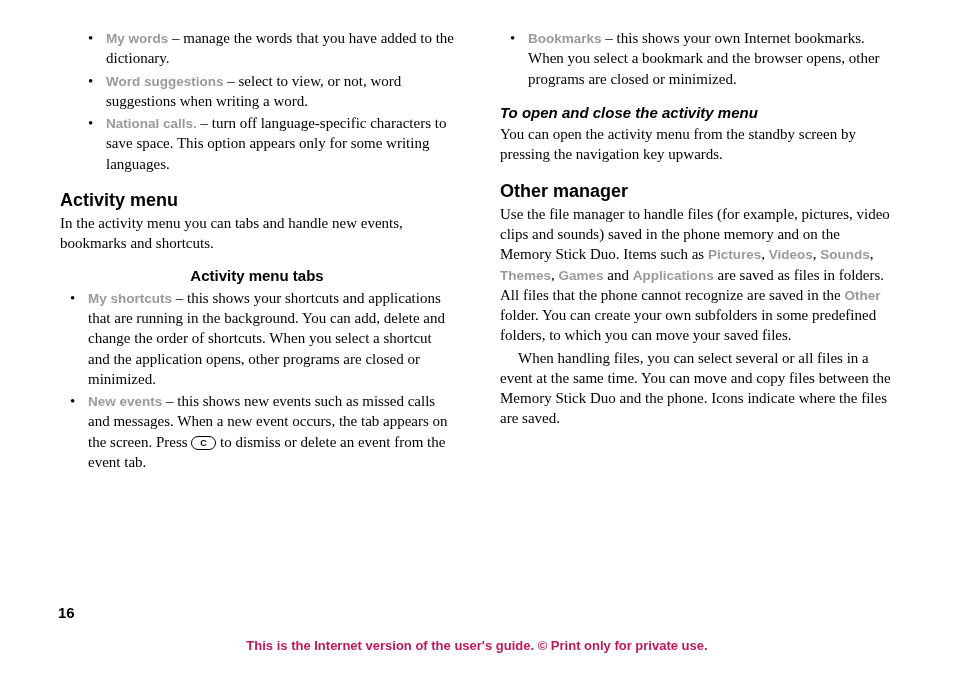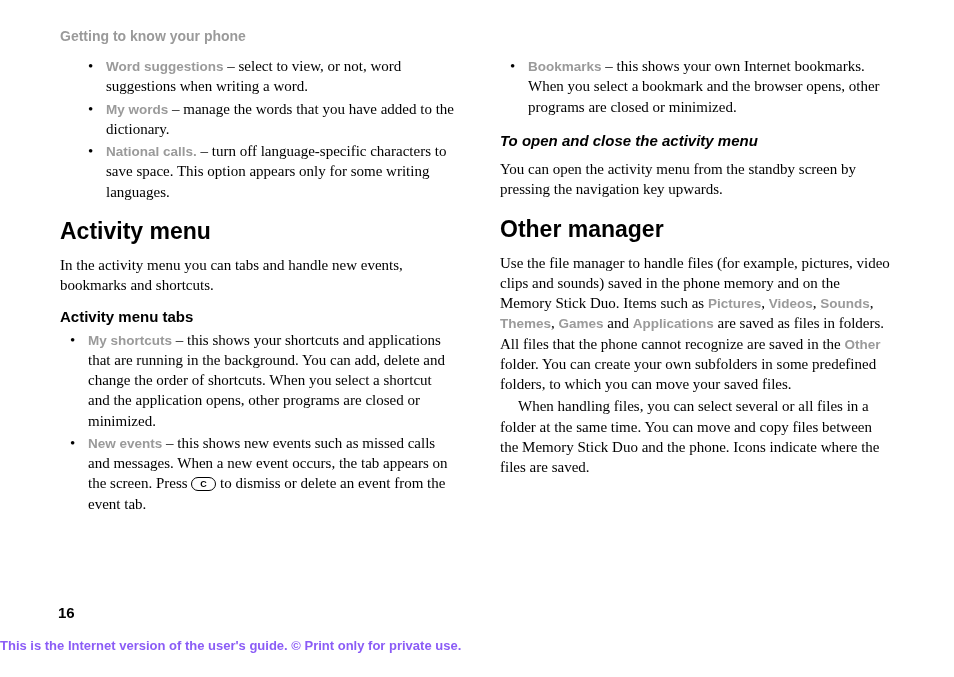--- a/index.html
+++ b/index.html
@@ -51,39 +51,40 @@
   }
   .opt {
     font-family: Arial, Helvetica, sans-serif;
     font-weight: bold;
     color: #9a9a9a;
     font-size: 13.5px;
   }
   h2.section {
     font-family: Arial, Helvetica, sans-serif;
     font-weight: 900;
-    font-size: 23px;
+    font-size: 18px;
     margin: 14px 0 0 0;
   }
   h3.subsection {
     font-family: Arial, Helvetica, sans-serif;
     font-weight: 900;
     font-style: normal;
     font-size: 15px;
     margin: 12px 0 2px 0;
+    text-align: center;
   }
   h3.italic {
     font-family: Arial, Helvetica, sans-serif;
     font-weight: 900;
     font-style: italic;
     font-size: 15px;
     margin: 4px 0 0 0;
   }
   p.body {
-    margin: 8px 0 2px 0;
+    margin: 1px 0 2px 0;
   }
   p.indent {
     text-indent: 18px;
     margin: 0;
   }
   .keycap {
     display: inline-block;
     border: 1.2px solid #000;
     border-radius: 10px;
     font-family: Arial, Helvetica, sans-serif;
@@ -100,42 +101,41 @@
     bottom: 56px;
     font-family: Arial, Helvetica, sans-serif;
     font-weight: 900;
     font-size: 15px;
   }
   .footer {
     position: absolute;
     bottom: 24px;
     left: 0;
     width: 100%;
-    text-align: left;
+    text-align: center;
     font-family: Arial, Helvetica, sans-serif;
     font-weight: bold;
     font-size: 13px;
-    color: #8b5cf6;
+    color: #be185d;
   }
 </style>
 </head>
 <body>
 
 <div class="page">
-  <div class="header">Getting to know your phone</div>
 
   <div class="columns">
 
     <div class="col">
       <ul class="bullets">
         <li>
-          <span class="opt">Word suggestions</span><span> – select to view, or not, word suggestions when writing a word.</span>
+          <span class="opt">My words</span><span> – manage the words that you have added to the dictionary.</span>
         </li>
         <li>
-          <span class="opt">My words</span><span> – manage the words that you have added to the dictionary.</span>
+          <span class="opt">Word suggestions</span><span> – select to view, or not, word suggestions when writing a word.</span>
         </li>
         <li>
           <span class="opt">National calls.</span><span> – turn off language-specific characters to save space. This option appears only for some writing languages.</span>
         </li>
       </ul>
 
       <h2 class="section">Activity menu</h2>
       <p class="body">In the activity menu you can tabs and handle new events, bookmarks and shortcuts.</p>
 
       <h3 class="subsection">Activity menu tabs</h3>
@@ -156,20 +156,20 @@
         </li>
       </ul>
 
       <h3 class="italic">To open and close the activity menu</h3>
       <p class="body">You can open the activity menu from the standby screen by pressing the navigation key upwards.</p>
 
       <h2 class="section">Other manager</h2>
       <p class="body">
         <span>Use the file manager to handle files (for example, pictures, video clips and sounds) saved in the phone memory and on the Memory Stick Duo. Items such as </span><span class="opt">Pictures</span><span>, </span><span class="opt">Videos</span><span>, </span><span class="opt">Sounds</span><span>, </span><span class="opt">Themes</span><span>, </span><span class="opt">Games</span><span> and </span><span class="opt">Applications</span><span> are saved as files in folders. All files that the phone cannot recognize are saved in the </span><span class="opt">Other</span><span> folder. You can create your own subfolders in some predefined folders, to which you can move your saved files.</span>
       </p>
-      <p class="body indent">When handling files, you can select several or all files in a folder at the same time. You can move and copy files between the Memory Stick Duo and the phone. Icons indicate where the files are saved.</p>
+      <p class="body indent">When handling files, you can select several or all files in a event at the same time. You can move and copy files between the Memory Stick Duo and the phone. Icons indicate where the files are saved.</p>
     </div>
 
   </div>
 </div>
 
 <div class="pagenum">16</div>
 <div class="footer">This is the Internet version of the user's guide. © Print only for private use.</div>
 
 </body></html>

